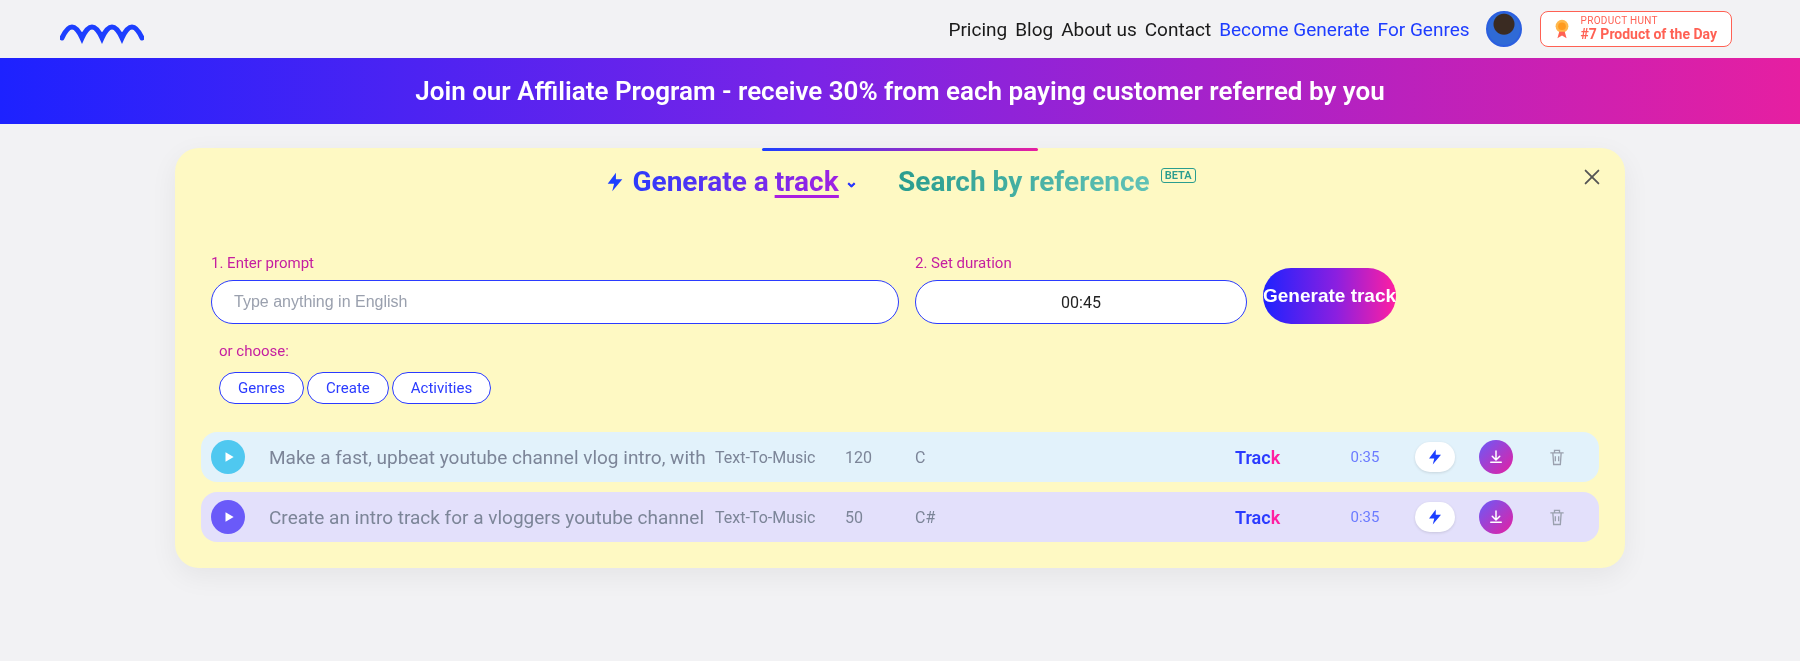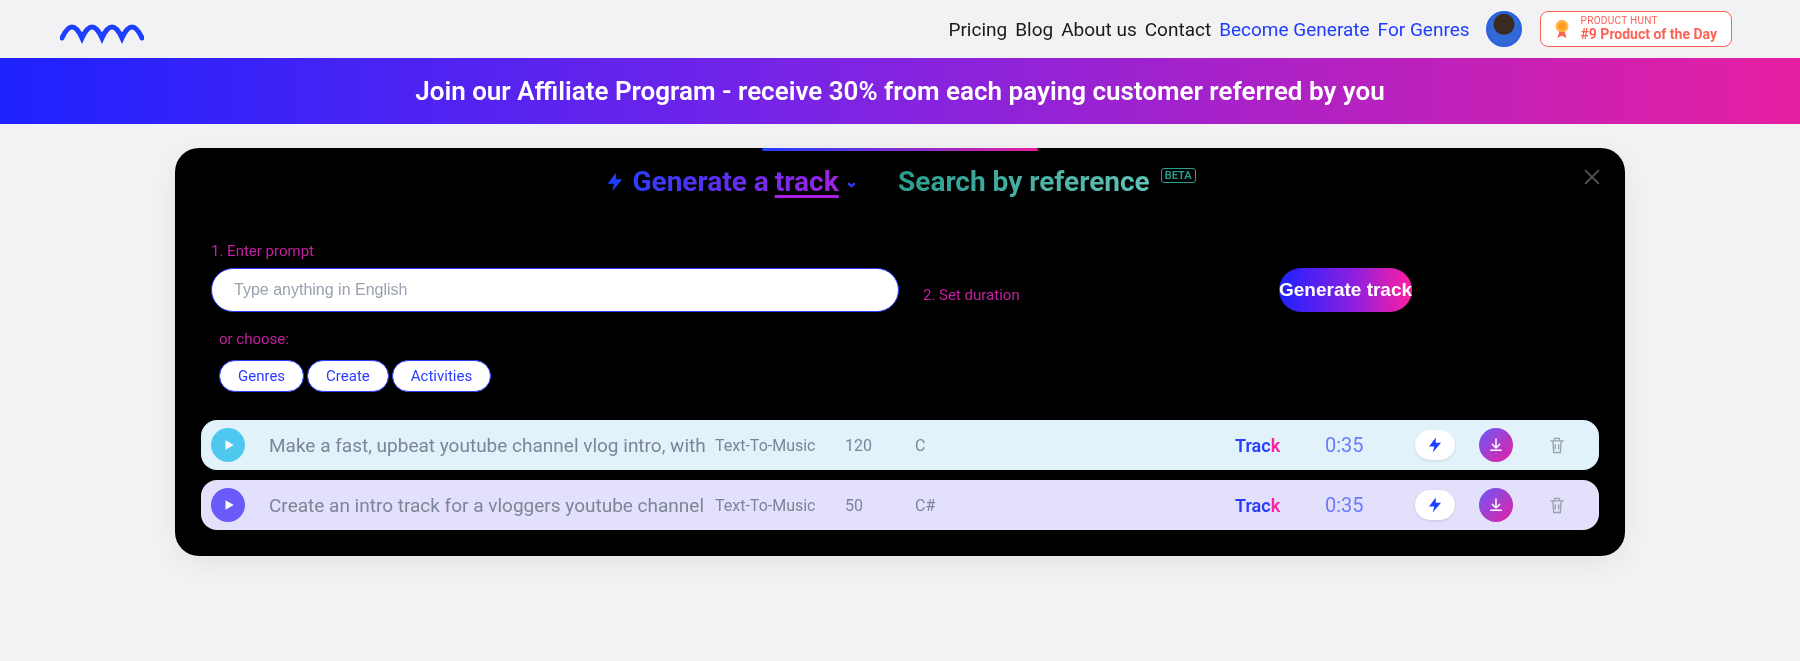--- a/index.html
+++ b/index.html
@@ -52,21 +52,21 @@
     display: flex; align-items: center; justify-content: center;
     background: linear-gradient(90deg, #1d22ff 0%, #7a24e6 45%, #e61fa1 100%);
     color: #fff; font-size: 26px; font-weight: 600;
   }
 
   
   .card {
     position: relative;
     width: 1450px;
     margin: 24px auto 9px;
-    background: #000000;
+    background: #fef9c3;
     border-radius: 24px;
     box-shadow: 0 8px 28px rgba(0,0,0,.06);
     padding: 0 0 26px 0;
   }
   .close-x {
     position: absolute; top: 18px; right: 22px;
     width: 22px; height: 22px; cursor: pointer;
     color: #555;
   }
   .close-x svg { width: 100%; height: 100%; }
@@ -100,37 +100,37 @@
   .beta-chip {
     font-size: 11px; font-weight: 600; color: #2a9d8f;
     border: 1px solid #2a9d8f; border-radius: 3px; padding: 0 3px;
     position: relative; top: -12px; margin-left: 4px;
   }
 
   
   .controls {
     display: grid;
     grid-template-columns: 688px 332px 332px;
-    gap: 24px;
+    gap: 16px;
     padding: 38px 36px 0 36px;
     align-items: end;
   }
   .field-label { font-size: 15px; color: #c51fa1; margin-bottom: 8px; }
   .pill-input, .pill-box {
     width: 100%; height: 44px;
     border: 1.5px solid #2b3bff; border-radius: 999px;
     padding: 0 22px; font-size: 16px;
     display: flex; align-items: center;
     color: #222; background: #fff;
   }
   input.pill-input { outline: none; }
   input.pill-input::placeholder { color: #9aa0ae; }
   .pill-box { justify-content: center; color: #222; cursor: pointer; }
   .gen-btn {
-    height: 44px; border: none; border-radius: 999px; cursor: pointer;
+    height: 56px; border: none; border-radius: 999px; cursor: pointer;
     color: #fff; font-size: 19px; font-weight: 600;
     background: linear-gradient(90deg, #1d22ff 0%, #8b1fe0 55%, #ff1fa1 100%);
   }
 
   .or-choose { font-size: 15px; color: #c51fa1; margin: 18px 0 12px 44px; }
   .chips { display: flex; gap: 3px; margin-left: 44px; }
   .chip {
     border: 1.5px solid #2b3bff; border-radius: 999px;
     padding: 6px 18px; font-size: 15px; color: #2b3bff; cursor: pointer;
     background: #fff;
@@ -154,21 +154,21 @@
     display: flex; align-items: center; justify-content: center;
     cursor: pointer;
   }
   .track.blue .play { background: #4fc8f0; }
   .track.violet .play { background: #6a5af9; }
   .play svg { width: 14px; height: 14px; fill: #fff; margin-left: 2px; }
   .prompt { font-size: 19px; color: #7c8598; white-space: nowrap; overflow: hidden; text-overflow: clip; }
   .meta { font-size: 16px; color: #7c8598; }
   .track-label .t1 { color: #2b3bff; font-weight: 600; font-size: 18px; }
   .track-label .t2 { color: #ff1fa1; font-weight: 600; font-size: 18px; }
-  .dur { color: #6b7bff; font-size: 20px; text-align: left; }
+  .dur { color: #6b7bff; font-size: 15px; text-align: center; }
   .round-btn {
     width: 40px; height: 30px; border-radius: 16px;
     display: flex; align-items: center; justify-content: center; cursor: pointer;
   }
   .round-btn.white { background: #fff; box-shadow: 0 1px 3px rgba(0,0,0,.12); }
   .round-btn.grad  { background: linear-gradient(135deg, #6a5af9, #e61fa1); width: 34px; height: 34px; border-radius: 50%; }
   .round-btn svg { width: 18px; height: 18px; }
   .trash { width: 28px; height: 28px; display:flex; align-items:center; justify-content:center; cursor:pointer; }
   .trash svg { width: 20px; height: 20px; stroke: #9aa0ae; fill: none; stroke-width: 1.6; }
 </style>
@@ -190,21 +190,21 @@
     <a class="accent">For Genres</a>
     <div class="avatar"></div>
     <div class="ph-badge">
       <svg class="ph-medal" viewBox="0 0 24 24">
         <circle cx="12" cy="9" r="7" fill="#ffb84d"></circle>
         <circle cx="12" cy="9" r="4.2" fill="#ff9a1f"></circle>
         <path d="M9 15 L7 22 L12 19 L17 22 L15 15 Z" fill="#ff6154"></path>
       </svg>
       <div class="ph-text">
         <span class="ph-top">PRODUCT HUNT</span>
-        <span class="ph-bottom">#9 Product of the Day</span>
+        <span class="ph-bottom">#7 Product of the Day</span>
       </div>
     </div>
   </nav>
 </header>
 
 <div class="banner">
   <span>Join our Affiliate Program - receive 30% from each paying customer referred by you</span>
 </div>
 
 <div class="card">
@@ -230,20 +230,21 @@
     </div>
   </div>
 
   <div class="controls">
     <div>
       <div class="field-label">1. Enter prompt</div>
       <input class="pill-input" type="text" placeholder="Type anything in English" style="">
     </div>
     <div>
       <div class="field-label">2. Set duration</div>
+      <div class="pill-box">00:45</div>
     </div>
     <div>
       <div class="field-label" style="visibility:hidden">.</div>
       <button class="gen-btn">Generate track</button>
     </div>
   </div>
 
   <div class="or-choose">or choose:</div>
   <div class="chips">
     <div class="chip">Genres</div>

